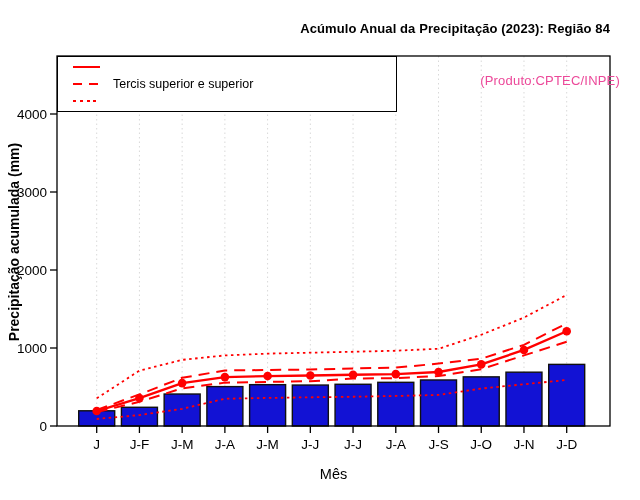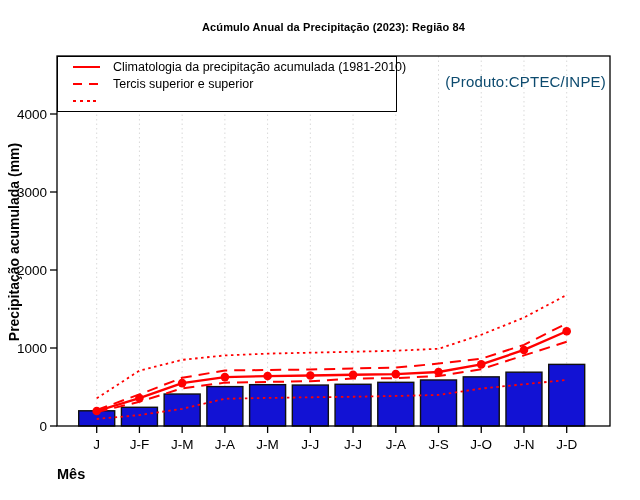--- a/index.html
+++ b/index.html
@@ -1,47 +1,47 @@
 <!DOCTYPE html>
 <html><head>
 <meta charset="utf-8">
 <style>
   html,body{margin:0;padding:0;background:#fff;}
   .screen{
     position:relative;width:640px;height:500px;background:#ffffff;overflow:hidden;
     font-family:"Liberation Sans","DejaVu Sans",sans-serif;color:#000;
   }
   .chart-title{
-    position:absolute;top:21px;left:57px;width:553px;text-align:center;
-    font-size:11px;font-weight:bold;letter-spacing:0.1px;
+    position:absolute;top:21px;left:57px;width:553px;text-align:right;
+    font-size:13px;font-weight:bold;letter-spacing:0.1px;
   }
   svg.plot{position:absolute;left:0;top:0;z-index:1;font-family:"Liberation Sans","DejaVu Sans",sans-serif;}
   .watermark{
-    position:absolute;top:73px;right:34px;z-index:2;
-    font-size:15px;color:#0c4a6e;letter-spacing:0.2px;
+    position:absolute;top:73px;right:20px;z-index:2;
+    font-size:13px;color:#ec4899;letter-spacing:0.2px;
   }
   .legend{
     position:absolute;left:57px;top:56px;width:340px;height:56px;z-index:3;
     background:#ffffff;border:1.5px solid #000;box-sizing:border-box;
     display:flex;flex-direction:column;justify-content:center;gap:2px;padding-left:15px;
   }
   .lrow{display:flex;align-items:center;height:15px;}
   .swatch{width:27px;height:2.5px;margin-right:13px;flex:0 0 auto;}
   .sw-solid{background:#ff0000;}
   .sw-dashed{background:repeating-linear-gradient(90deg,#ff0000 0 9px,transparent 9px 16px);}
   .sw-dotted{height:2.8px;background:repeating-linear-gradient(90deg,#ff0000 0 3px,transparent 3px 6.8px);}
   .ltext{font-size:12.5px;white-space:nowrap;}
   .y-axis-label{
     position:absolute;left:14px;top:242px;z-index:2;white-space:nowrap;
     transform:translate(-50%,-50%) rotate(-90deg);
     font-size:14px;font-weight:bold;
   }
   .x-axis-label{
-    position:absolute;top:466px;left:57px;width:553px;
-    font-size:14.5px;font-weight:bold;z-index:2;
+    position:absolute;top:466px;left:57px;width:553px;text-align:center;
+    font-size:14.5px;font-weight:normal;z-index:2;
   }
 </style>
 </head>
 <body>
 
 <div class="screen">
 
   <div class="chart-title">Acúmulo Anual da Precipitação (2023): Região 84</div>
 
   <svg class="plot" id="chart" width="640" height="500" viewBox="0 0 640 500">
@@ -121,21 +121,20 @@
       <text x="523.97" y="449" text-anchor="middle" font-size="13.5" fill="#000">J-N</text>
       <line x1="566.697" y1="426" x2="566.697" y2="433" stroke="#000" stroke-width="1.3"></line>
       <text x="566.697" y="449" text-anchor="middle" font-size="13.5" fill="#000">J-D</text>
     </svg>
 
   <div class="watermark">(Produto:CPTEC/INPE)</div>
 
   <div class="legend">
     <div class="lrow">
       <span class="swatch sw-solid"></span>
-      <span class="ltext">Climatologia da precipitação acumulada (1981-2010)</span>
     </div>
     <div class="lrow">
       <span class="swatch sw-dashed"></span>
       <span class="ltext">Tercis superior e superior</span>
     </div>
     <div class="lrow">
       <span class="swatch sw-dotted"></span>
     </div>
   </div>
 

